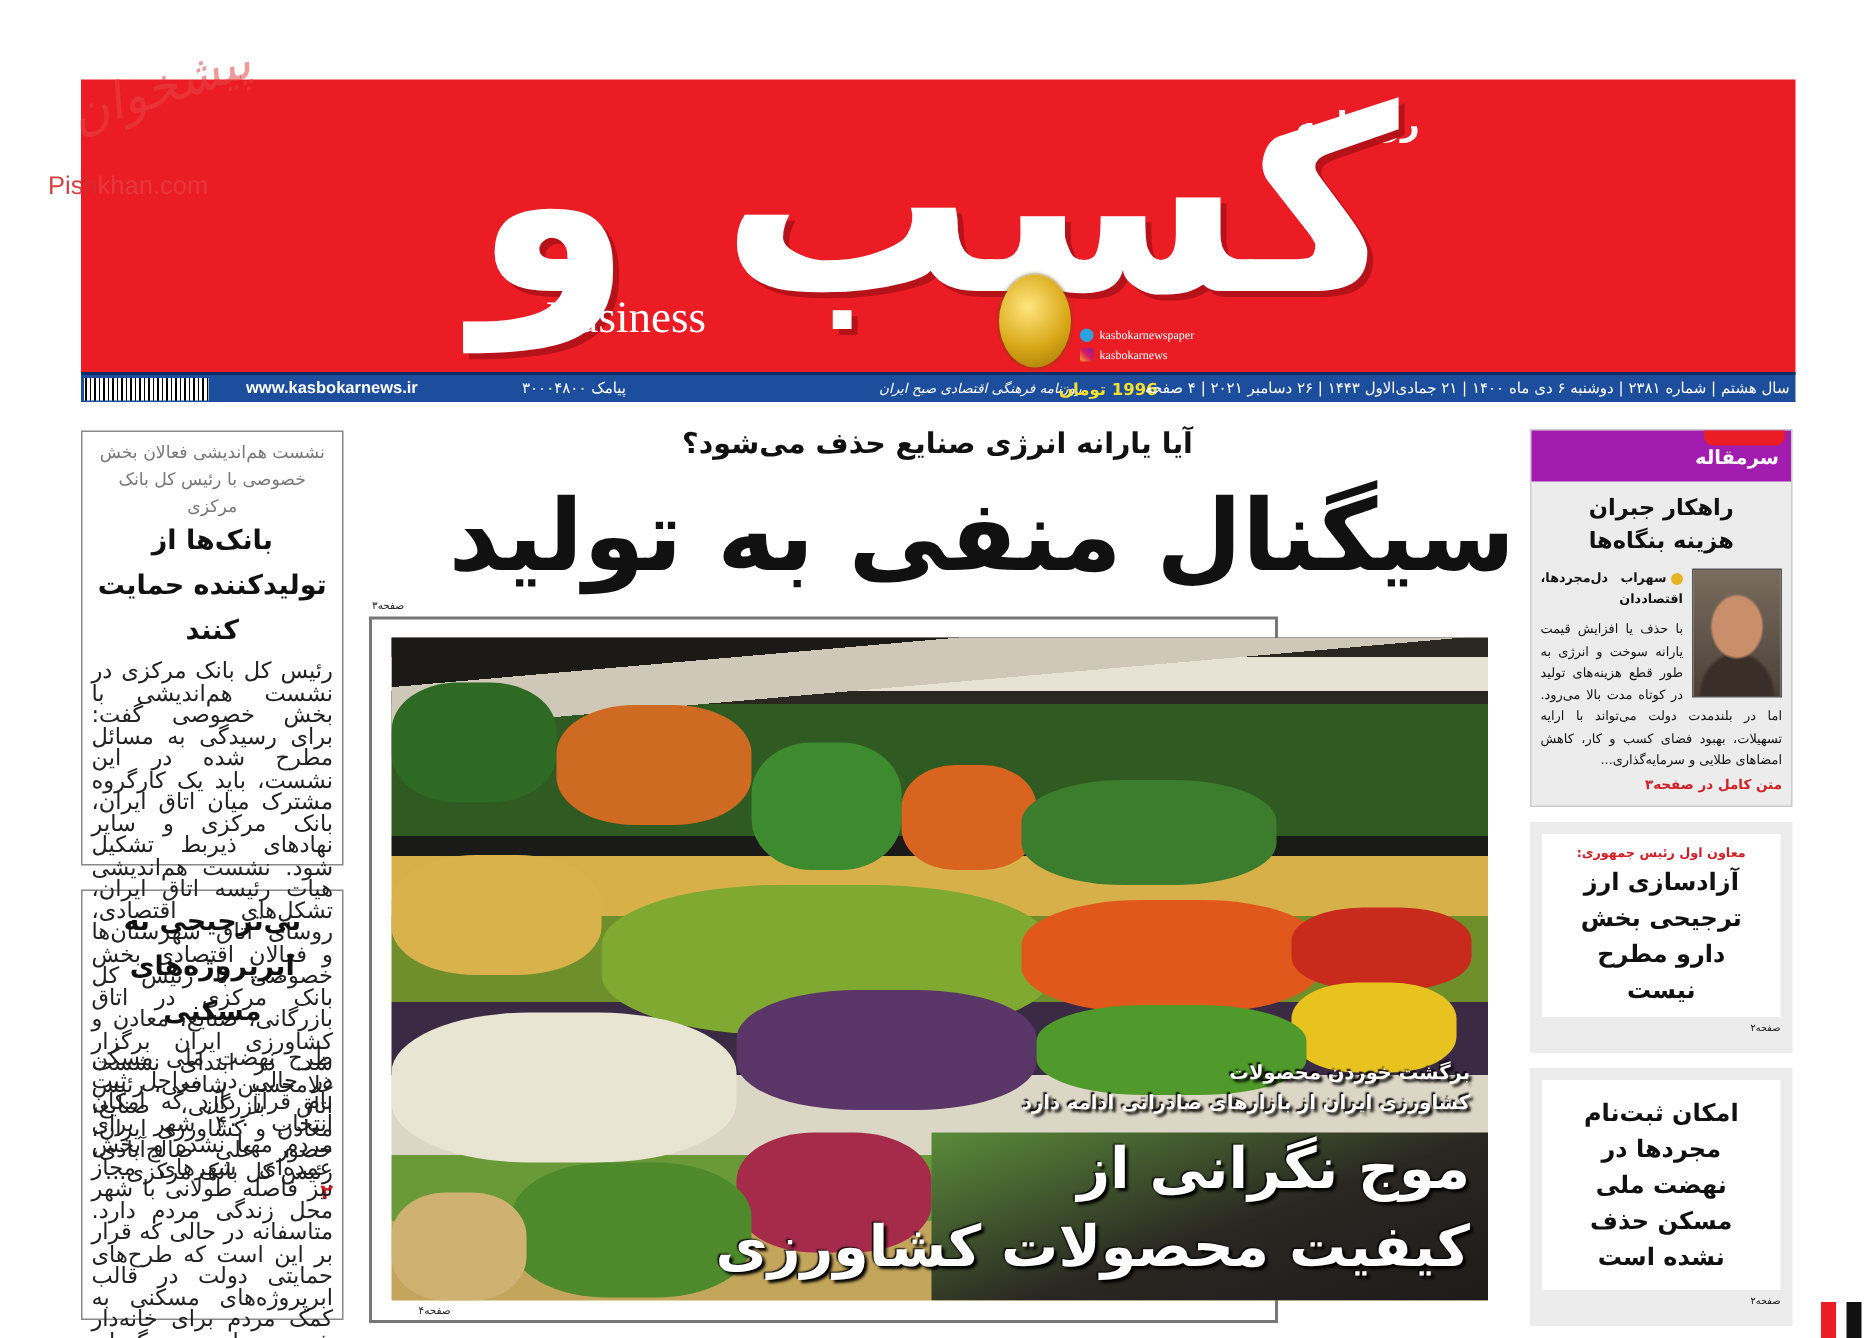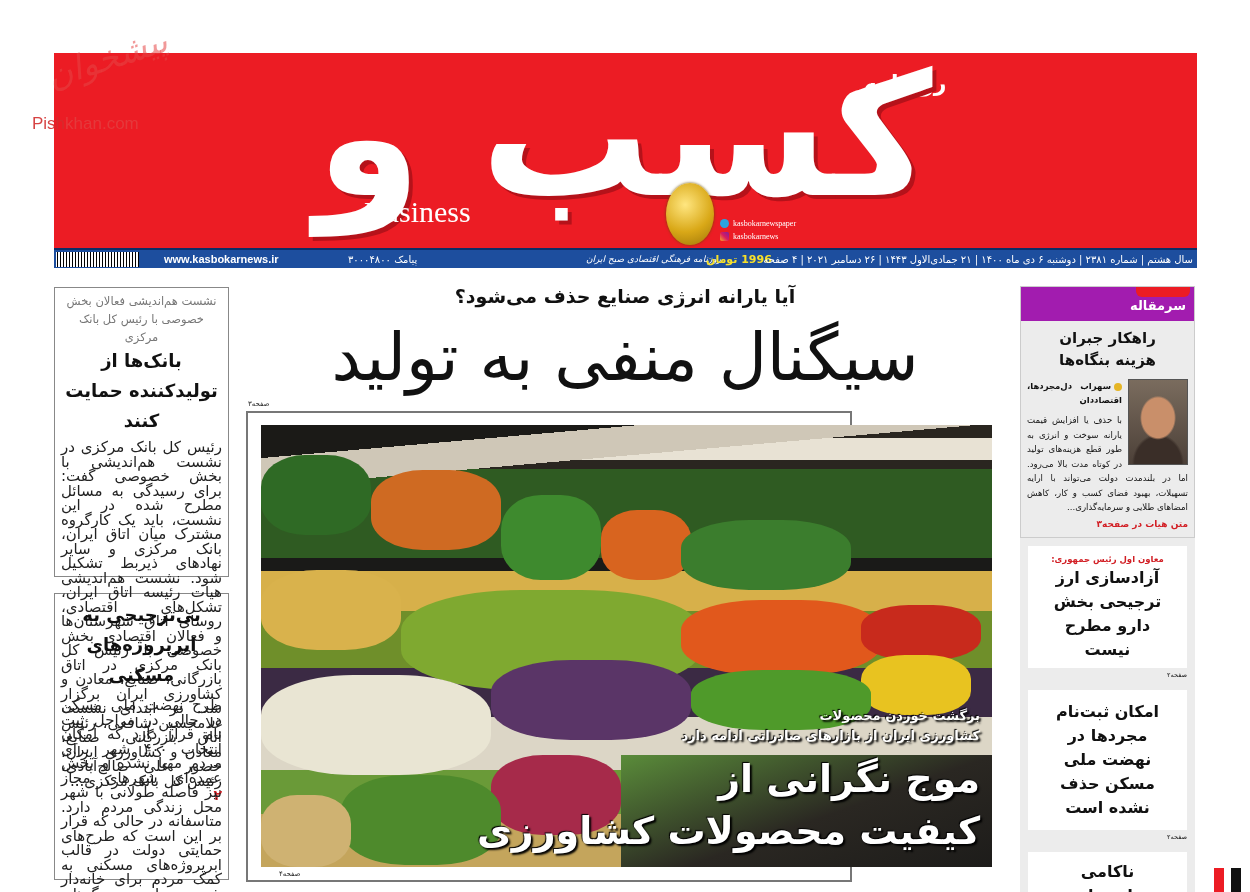--- a/index.html
+++ b/index.html
@@ -40,21 +40,21 @@
   
   .col-left { position: absolute; left: 54px; top: 287px; width: 175px; }
   .boxL { border: 1px solid #888; background: #fff; padding: 4px 6px; direction: rtl; }
   .boxL .kick { text-align: center; color: #777; font-size: 11.5px; line-height: 18px; }
   .boxL .head { text-align: center; font-weight: bold; font-size: 18px; line-height: 30px; color: #111; }
   .boxL .body { text-align: justify; font-size: 15px; line-height: 14.5px; color: #222; margin-top: 4px; }
   .boxL .pg { color: #d21f25; font-weight: bold; font-size: 14px; line-height: 14px; }
 
   
   .kicker-main { position: absolute; left: 240px; top: 285px; width: 770px; text-align: center; direction: rtl; font-weight: bold; font-size: 19px; }
-  .headline-main { position: absolute; left: 240px; top: 318px; width: 770px; text-align: center; direction: rtl; font-weight: normal;
+  .headline-main { position: absolute; left: 240px; top: 318px; width: 770px; direction: rtl; font-weight: bold;
                    font-size: 66px; line-height: 80px; letter-spacing: -2px; }
   .page-ref { position: absolute; font-size: 7px; direction: rtl; color: #222; }
   .photo-frame { position: absolute; left: 246px; top: 411px; width: 606px; height: 471px; border: 2px solid #777; background: #fff; }
   .photo { position: absolute; left: 13px; top: 12px; width: 731px; height: 442px; overflow: hidden;
            background:
              linear-gradient(170deg, rgba(0,0,0,0) 0 40%, rgba(0,0,0,0) 40%),
              linear-gradient(180deg, #2a2620 0 3%, #e8e2d4 3% 8%, #2a2620 8% 10%, #2f5b22 10% 30%, #1a1a18 30% 33%, #d7b04a 33% 42%, #6f8f2a 42% 55%, #3b2a44 55% 66%, #dcd6c6 66% 78%, #6a9a38 78% 88%, #c4a55c 88% 100%); }
   .shelf1 { position: absolute; left: 0; top: 0; width: 731px; height: 120px;
             background: linear-gradient(175deg, #1b1a17 0 18%, #cfc7b7 18% 34%, transparent 34%); }
   .veg { position: absolute; border-radius: 40%; }
@@ -72,21 +72,21 @@
   .ed-head { text-align: center; font-weight: bold; font-size: 15px; line-height: 22px; padding: 6px 0 4px; }
   .ed-body { padding: 4px 6px 6px; font-size: 8.6px; line-height: 14.5px; text-align: justify; }
   .author-photo { float: right; width: 60px; height: 86px; margin-left: 6px; border: 1px solid #555; background:
                    radial-gradient(ellipse 18px 22px at 50% 45%, #c98f6a 0 90%, transparent 100%),
                    radial-gradient(ellipse 26px 30px at 50% 100%, #3a2e28 0 90%, transparent 100%),
                    linear-gradient(#7a6c5e,#4c4038); }
   .author { font-weight: bold; font-size: 8.5px; line-height: 14px; }
   .author-dot { display: inline-block; width: 8px; height: 8px; border-radius: 50%; background: #e5b526; margin-left: 3px; vertical-align: middle; }
   .more { color: #d21f25; font-weight: bold; font-size: 9px; margin-top: 2px; }
 
-  .boxR { background: #ececec; padding: 8px 8px 3px; direction: rtl; }
+  .boxR { background: #ececec; padding: 8px 8px 13px; margin-top: 10px; direction: rtl; }
   .boxR .inner { background: #fff; text-align: center; padding: 6px 4px; }
   .boxR .kick { color: #d21f25; font-size: 8.5px; font-weight: bold; line-height: 14px; }
   .boxR .head { font-weight: bold; font-size: 16px; line-height: 24px; color: #111; }
   .boxR .pg { font-size: 6.5px; text-align: right; padding: 3px 0 0; }
 
   .flag { position: absolute; top: 868px; width: 10px; height: 24px; }
 </style>
 </head>
 <body>
 
@@ -169,21 +169,21 @@
 </div>
 
 <div class="col-right">
   <div class="editorial">
     <div class="ed-label">سرمقاله</div>
     <div class="ed-head" style="padding-left:30px;padding-right:30px;text-align:center;">راهکار جبران هزینه بنگاه‌ها</div>
     <div class="ed-body">
       <div class="author-photo"></div>
       <div class="author"><span class="author-dot"></span><span>سهراب دل‌مجردها، اقتصاددان</span></div>
       <div style="margin-top:6px;">با حذف یا افزایش قیمت یارانه سوخت و انرژی به طور قطع هزینه‌های تولید در کوتاه مدت بالا می‌رود. اما در بلندمدت دولت می‌تواند با ارایه تسهیلات، بهبود فضای کسب و کار، کاهش امضاهای طلایی و سرمایه‌گذاری...</div>
-      <div class="more">متن هیات در صفحه۳</div>
+      <div class="more">متن کامل در صفحه۳</div>
     </div>
   </div>
 
   <div class="boxR">
     <div class="inner">
       <div class="kick">معاون اول رئیس جمهوری:</div>
       <div class="head" style="padding:0 8px;">آزادسازی ارز ترجیحی بخش دارو مطرح نیست</div>
     </div>
     <div class="pg">صفحه۲</div>
   </div>

